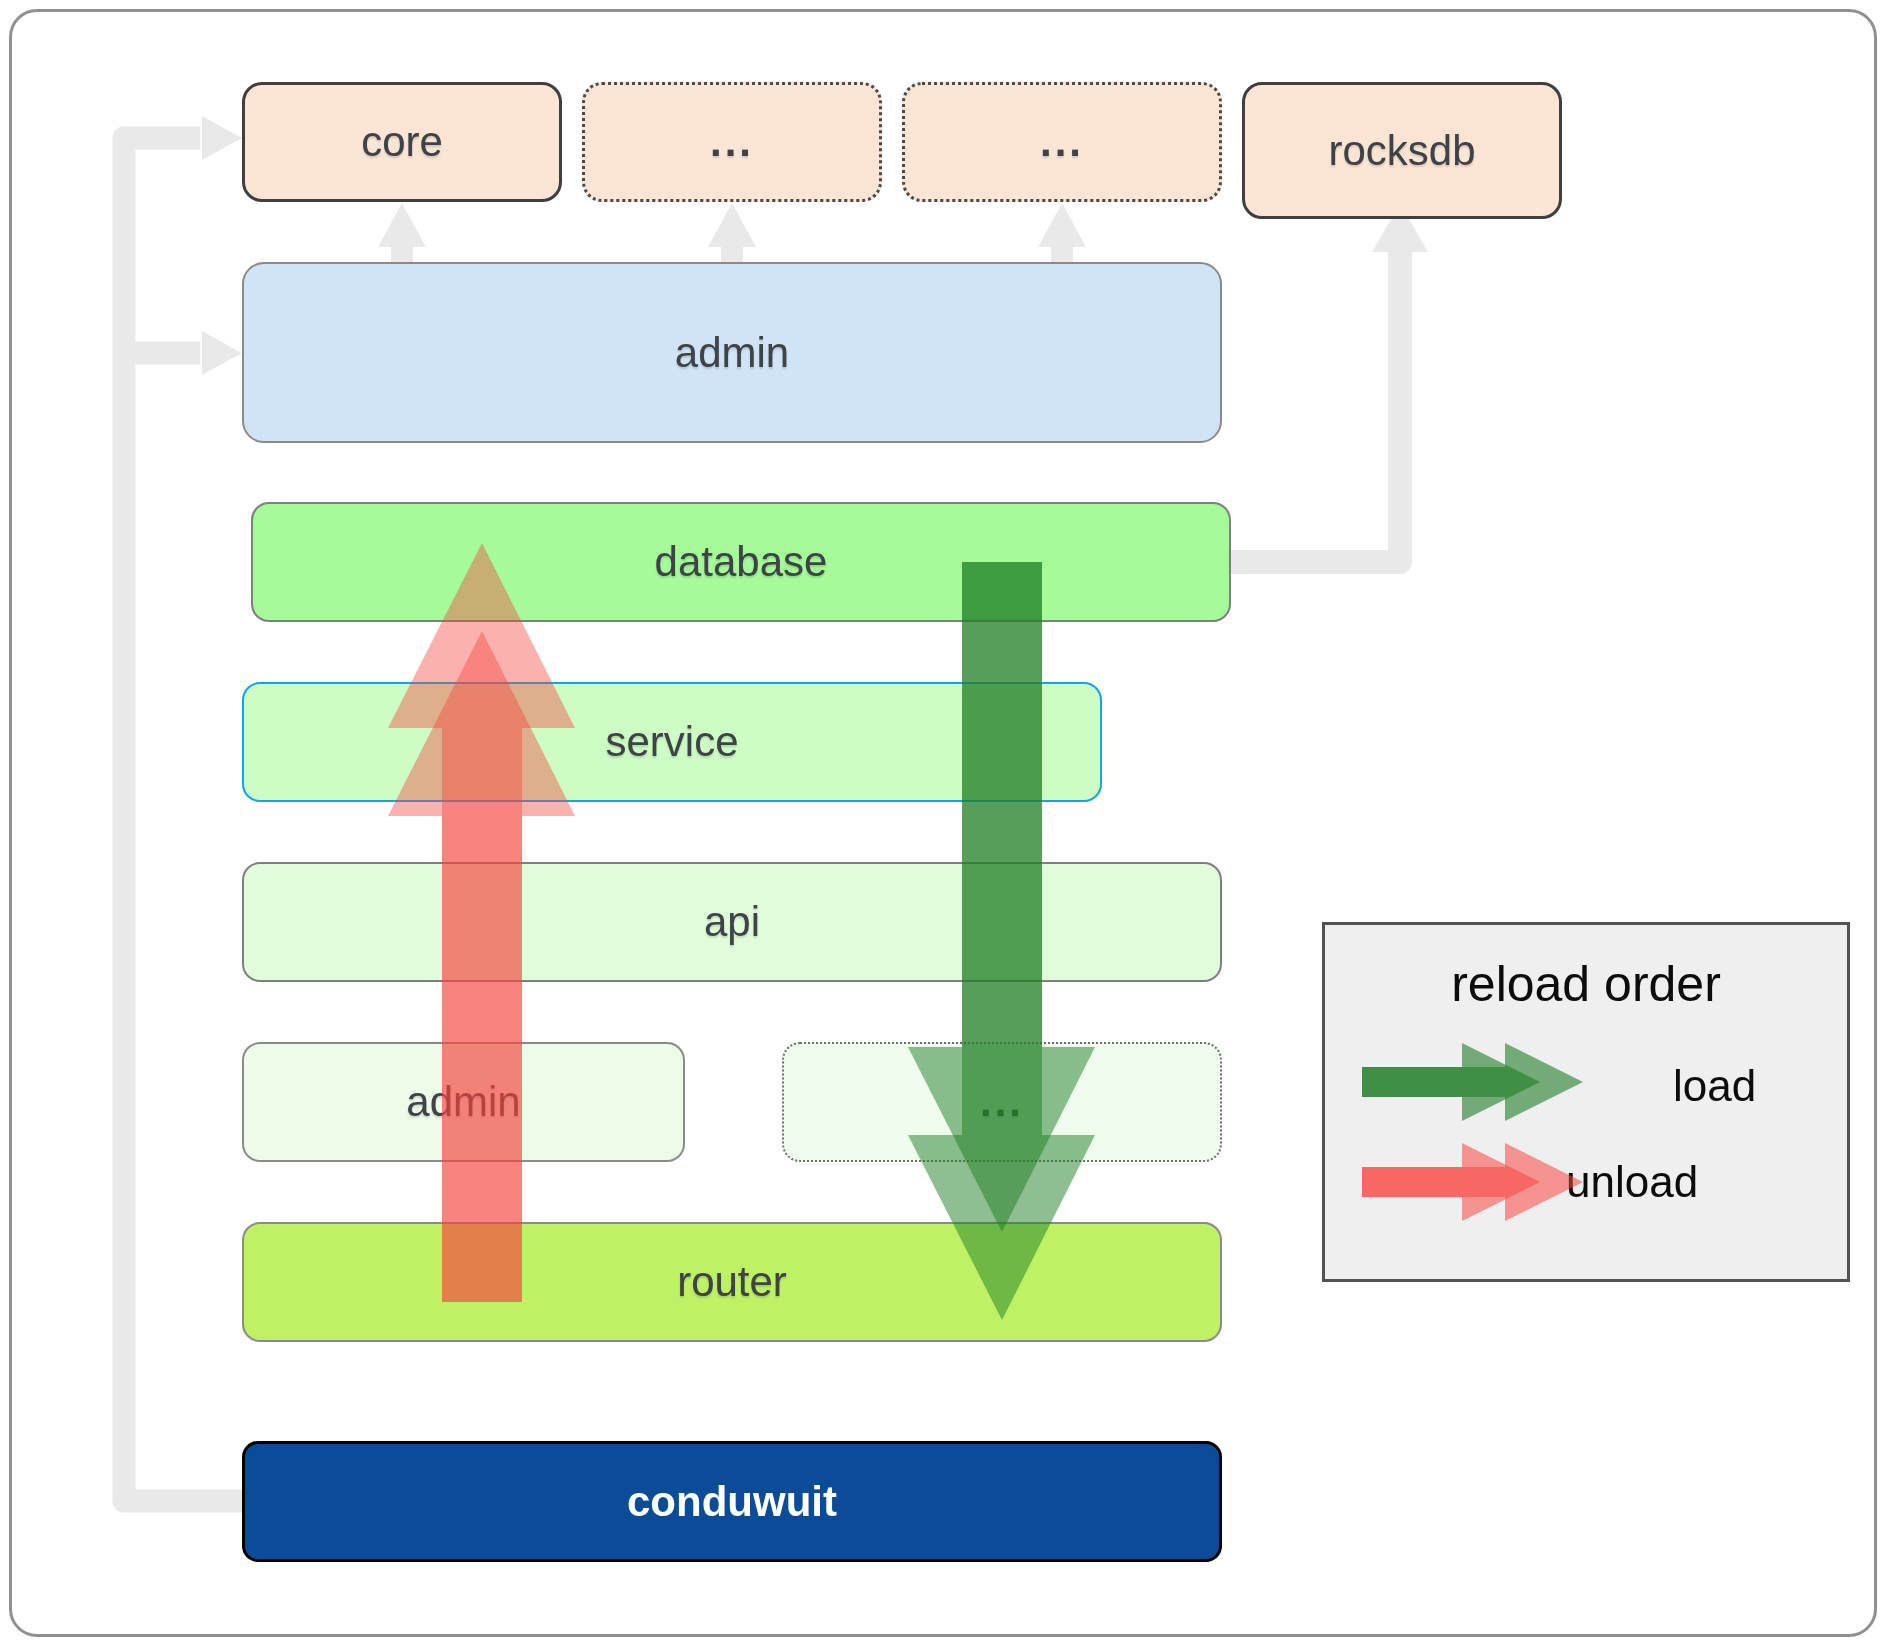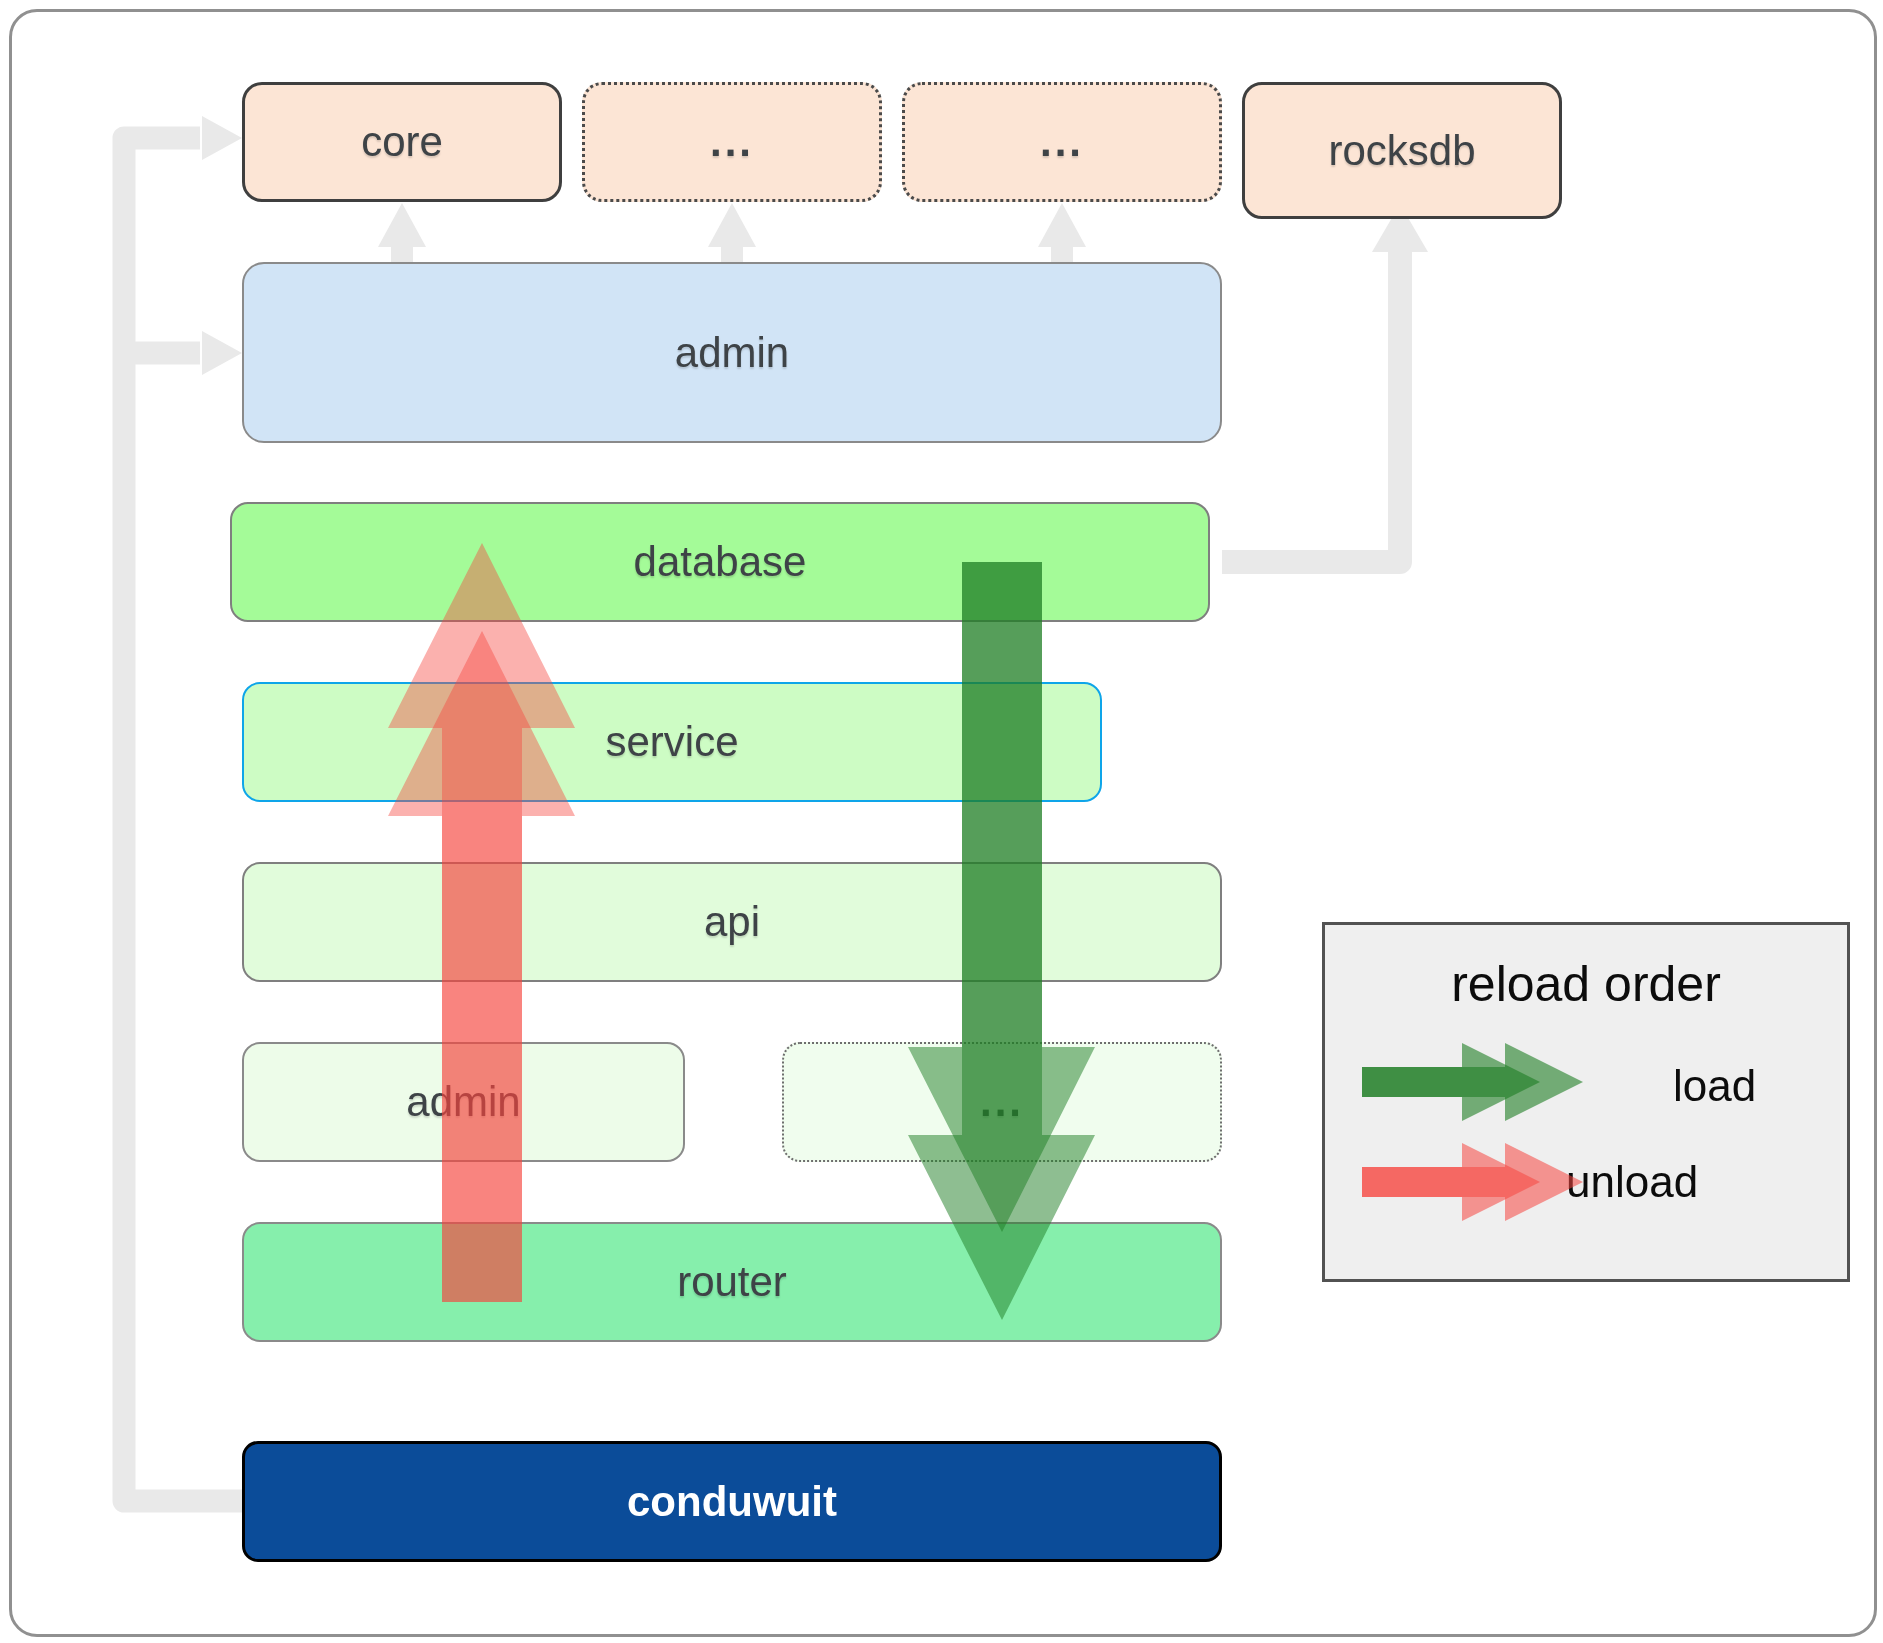--- a/index.html
+++ b/index.html
@@ -21,26 +21,26 @@
   
   .topbox{border:3px solid #3f3f3f;background:#fce5d5;border-radius:20px;}
   .topbox.dotted{border-style:dotted;border-color:#4a4a4a;}
   #box-ruma    {left:242px;top:82px;width:320px;height:120px;}
   #box-more-l  {left:582px;top:82px;width:300px;height:120px;}
   #box-more-r  {left:902px;top:82px;width:320px;height:120px;}
   #box-rocksdb {left:1242px;top:82px;width:320px;height:137px;}
   .dots{font-weight:bold;letter-spacing:3px;}
   
   #box-core    {left:242px;top:262px;width:980px;height:181px;background:#d1e4f6;border:2px solid #8a8a8a;border-radius:22px;}
-  #box-database{left:230px;top:502px;width:980px;height:120px;background:#a4fb98;border:2px solid #7f7f7f;}
+  #box-database{left:251px;top:502px;width:980px;height:120px;background:#a4fb98;border:2px solid #7f7f7f;}
   #box-service {left:242px;top:682px;width:860px;height:120px;background:#cdfcc4;border:2px solid #0ea5e9;}
   #box-api     {left:242px;top:862px;width:980px;height:120px;background:#e1fcdb;border:2px solid #7f7f7f;}
   #box-admin   {left:242px;top:1042px;width:443px;height:120px;background:#edfce9;border:2px solid #8a8a8a;}
   #box-admin-more{left:782px;top:1042px;width:440px;height:120px;background:#f0fdee;border:2px dotted #6e6e6e;}
-  #box-router  {left:242px;top:1222px;width:980px;height:120px;background:#86efac;border:2px solid #8a8a8a;}
+  #box-router  {left:242px;top:1222px;width:980px;height:120px;background:#bef264;border:2px solid #8a8a8a;}
   #box-conduwuit{
     left:242px;top:1441px;width:980px;height:121px;background:#0b4c99;border:3px solid #000000;
     border-radius:16px;color:#ffffff;font-weight:bold;text-shadow:none;
   }
   
   #legend{
     position:absolute;left:1322px;top:922px;width:528px;height:360px;
     background:#efefef;border:3px solid #525252;box-sizing:border-box;
   }
   #legend-title{

